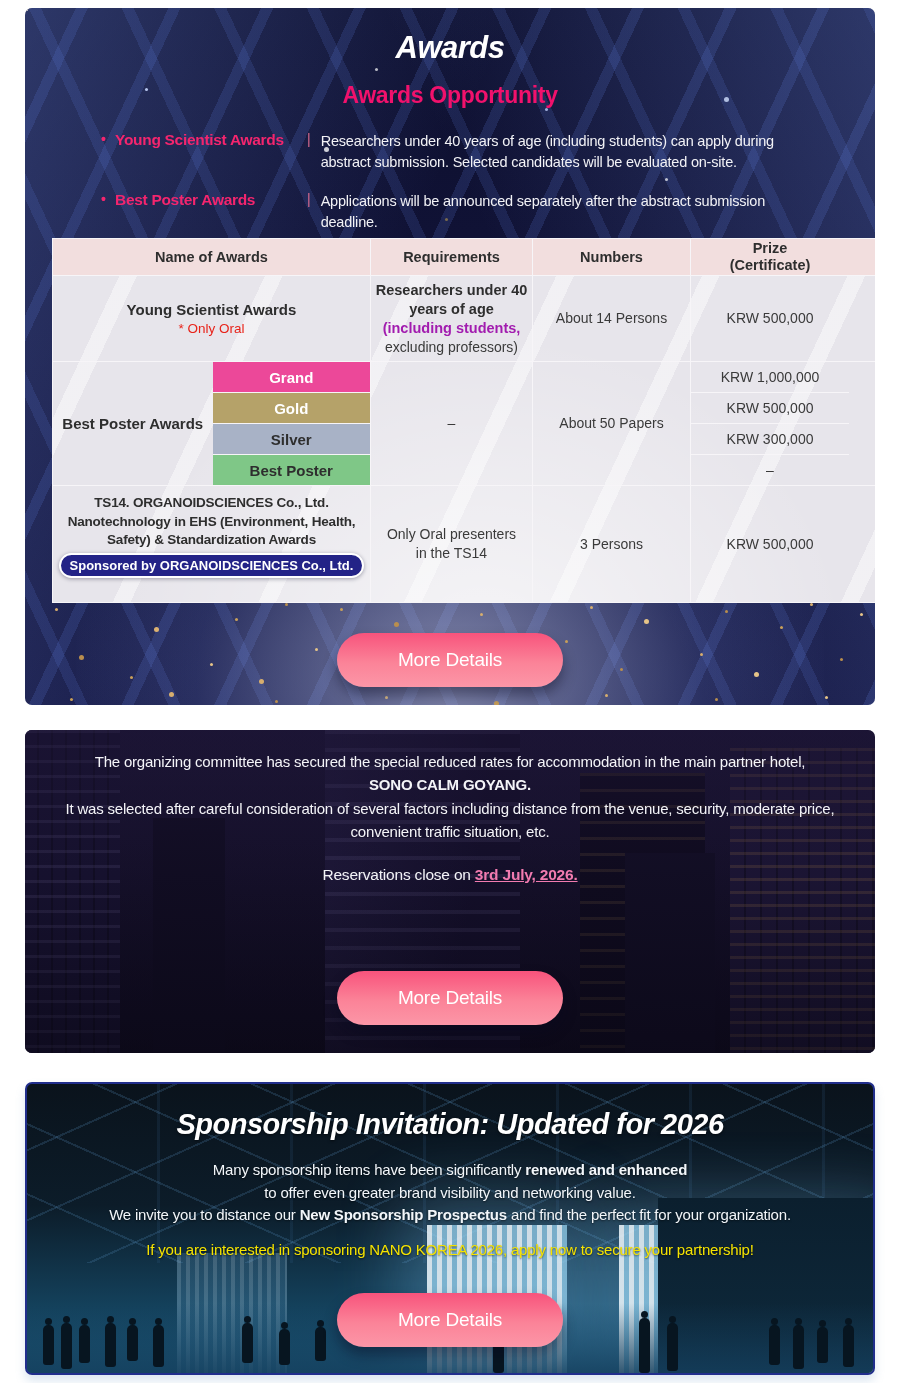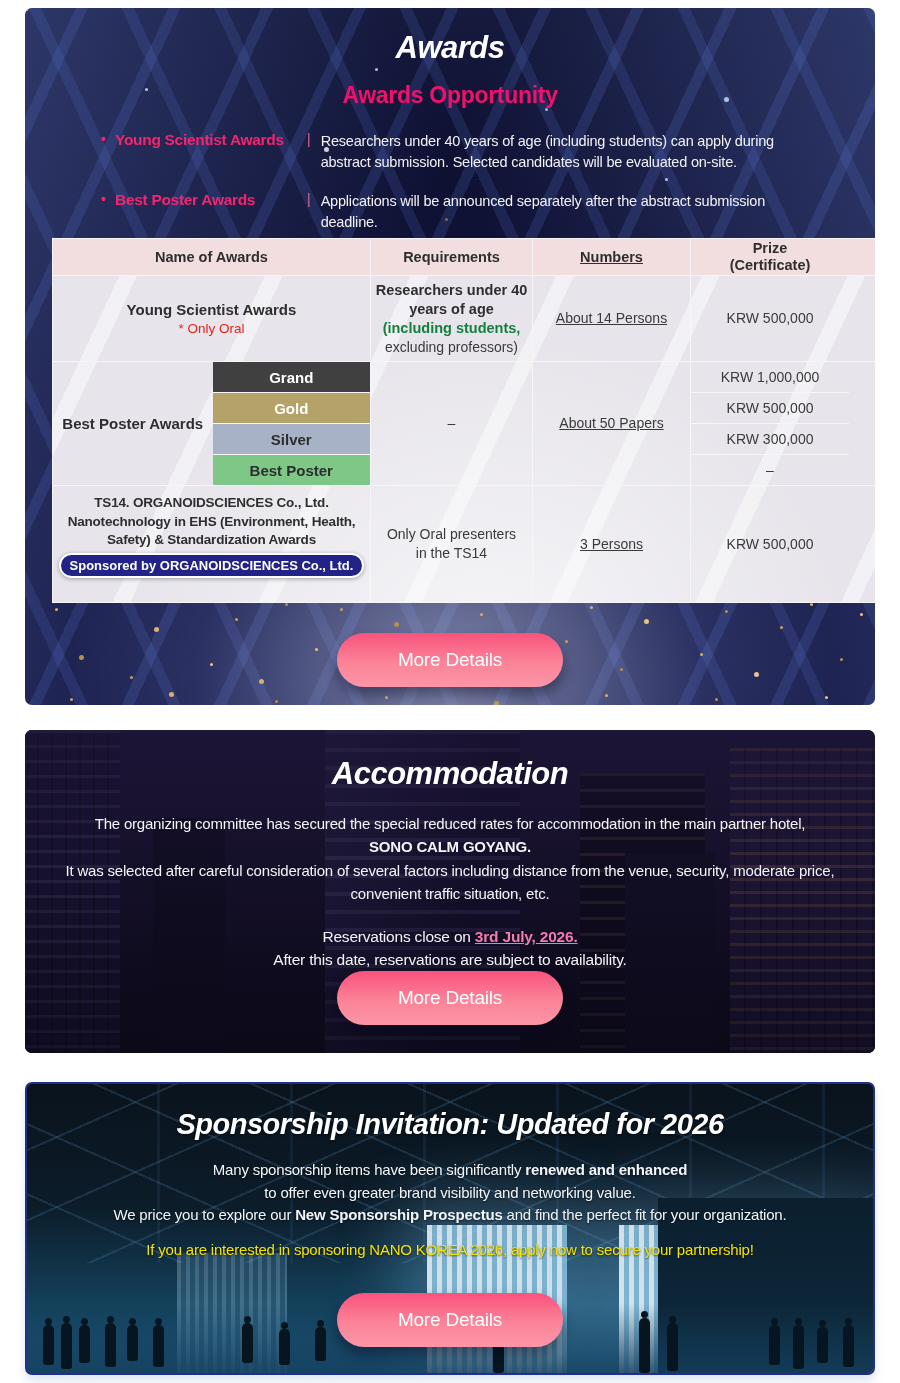--- a/index.html
+++ b/index.html
@@ -51,47 +51,47 @@
   .bullet-sep { color: #d86a8e; margin: 0 10px 0 4px; font-size: 14px; }
   .bullet-desc { width: 500px; color: #f2f2f6; font-size: 14.5px; line-height: 1.45; letter-spacing: -0.2px; }
 
   
   .atable { position: absolute; z-index: 3; left: 27px; top: 230px; width: 864px; border: 1px solid #f7f5f8; font-size: 14px; color: #333; }
   .t-head { display: flex; height: 36px; background: #f2dede; }
   .t-head .cell { display: flex; flex-direction: column; align-items: center; justify-content: center;
       font-weight: bold; font-size: 14.5px; line-height: 1.15; color: #2e2e2e; }
   .cell { border-right: 1px solid #f7f5f8; }
   .cell:last-child { border-right: none; }
-  .c-name { width: 318px; } .c-req { width: 162px; } .c-num { width: 158px; text-decoration: underline; } .c-prize { width: 158px; }
+  .c-name { width: 318px; } .c-req { width: 162px; } .c-num { width: 158px; } .c-prize { width: 158px; }
 
   .t-body { position: relative; background: #e7e5eb; border-top: 1px solid #f7f5f8; }
   .t-body::before { content: ""; position: absolute; inset: 0; z-index: 0; pointer-events: none; background:
       repeating-linear-gradient(115deg, transparent 0 60px, rgba(255,255,255,0.45) 60px 76px, transparent 76px 132px),
       radial-gradient(ellipse at 50% 115%, rgba(255,255,255,0.6), transparent 60%); }
   .t-row { position: relative; z-index: 1; display: flex; border-bottom: 1px solid #f7f5f8; }
   .t-row:last-child { border-bottom: none; }
   .t-row .cell { display: flex; flex-direction: column; align-items: center; justify-content: center; text-align: center; }
   .row-ys { height: 86px; }
   .row-bp { height: 124px; }
   .row-ts { height: 116px; }
 
   .ys-name { font-weight: bold; font-size: 15px; color: #2e2e2e; }
   .ys-note { margin-top: 3px; color: #e8231a; font-size: 13.5px; }
   .req-bold { font-weight: bold; font-size: 14.5px; line-height: 1.3; color: #2e2e2e; }
-  .req-red { font-weight: bold; font-size: 14.5px; line-height: 1.3; color: #15803d; display: inline; }
+  .req-red { font-weight: bold; font-size: 14.5px; line-height: 1.3; color: #a21caf; display: inline; }
   .req-normal { font-size: 14px; line-height: 1.3; color: #3a3a3a; display: inline; }
   .plain { font-size: 14px; color: #3a3a3a; line-height: 1.35; }
 
   .bp-namecell { flex-direction: row !important; padding: 0 !important; }
   .bp-label { width: 160px; display: flex; align-items: center; justify-content: center;
       font-weight: bold; font-size: 15px; color: #2e2e2e; height: 100%; }
   .bp-tiers { width: 158px; height: 100%; display: flex; flex-direction: column; }
   .tier { flex: 1; display: flex; align-items: center; justify-content: center; font-weight: bold; font-size: 15px; border-top: 1px solid #f7f5f8; }
   .tier:first-child { border-top: none; }
-  .tier-grand { background: #404040; color: #ffffff; }
+  .tier-grand { background: #ec4899; color: #ffffff; }
   .tier-gold  { background: #b5a269; color: #ffffff; }
   .tier-silver{ background: #a8b2c6; color: #2e2e2e; }
   .tier-best  { background: #7fc787; color: #2e2e2e; }
   .prize-stack { padding: 0 !important; }
   .prize-sub { flex: 1; width: 100%; display: flex; align-items: center; justify-content: center; border-top: 1px solid #f7f5f8; font-size: 14px; color: #3a3a3a; }
   .prize-sub:first-child { border-top: none; }
 
   .ts-namecell { padding: 8px 6px 6px 6px !important; justify-content: flex-start !important; }
   .ts-name { font-weight: bold; font-size: 13.5px; line-height: 1.38; color: #2e2e2e; letter-spacing: -0.2px; }
   .ts-badge { margin-top: 3px; align-self: stretch; background: #232387; color: #ffffff; font-weight: bold; font-size: 13px;
@@ -253,29 +253,27 @@
 
 <div class="section" id="accommodation">
   <div class="bldg bldg-1"></div>
   <div class="bldg bldg-2"></div>
   <div class="bldg bldg-3"></div>
   <div class="bldg bldg-4"></div>
   <div class="bldg bldg-5"></div>
   <div class="bldg bldg-6"></div>
   <div class="city-haze"></div>
 
-  <div class="accom-title">Accommodation</div>
   <div class="accom-p1">
     <span>The organizing committee has secured the special reduced rates for accommodation in the main partner hotel,</span><br>
     <span class="hotel-bold">SONO CALM GOYANG.</span><br>
     <span>It was selected after careful consideration of several factors including distance from the venue, security, moderate price, convenient traffic situation, etc.</span>
   </div>
   <div class="accom-p2">
     <span>Reservations close on </span><span class="date-link">3rd July, 2026.</span><br>
-    <span>After this date, reservations are subject to availability.</span>
   </div>
 
   <button class="btn-details">More Details</button>
 </div>
 
 <div class="section" id="sponsorship">
   <div class="trusses"></div>
   <div class="booth-dim"></div>
   <div class="booth-panel booth-left"></div>
   <div class="booth-panel booth-right"></div>
@@ -296,18 +294,18 @@
   <div class="person" style="left:640px; bottom:2px;  height:48px;"></div>
   <div class="person" style="left:742px; bottom:8px;  height:40px;"></div>
   <div class="person" style="left:766px; bottom:4px;  height:44px;"></div>
   <div class="person" style="left:790px; bottom:10px; height:36px;"></div>
   <div class="person" style="left:816px; bottom:6px;  height:42px;"></div>
 
   <div class="sponsor-title">Sponsorship Invitation: Updated for 2026</div>
   <div class="sponsor-p">
     <span>Many sponsorship items have been significantly </span><span class="b">renewed and enhanced</span><br>
     <span>to offer even greater brand visibility and networking value.</span><br>
-    <span>We price you to explore our </span><span class="b">New Sponsorship Prospectus</span><span> and find the perfect fit for your organization.</span>
+    <span>We invite you to distance our </span><span class="b">New Sponsorship Prospectus</span><span> and find the perfect fit for your organization.</span>
   </div>
   <div class="sponsor-highlight">If you are interested in sponsoring NANO KOREA 2026, apply now to secure your partnership!</div>
 
   <button class="btn-details">More Details</button>
 </div>
 
 </body></html>

